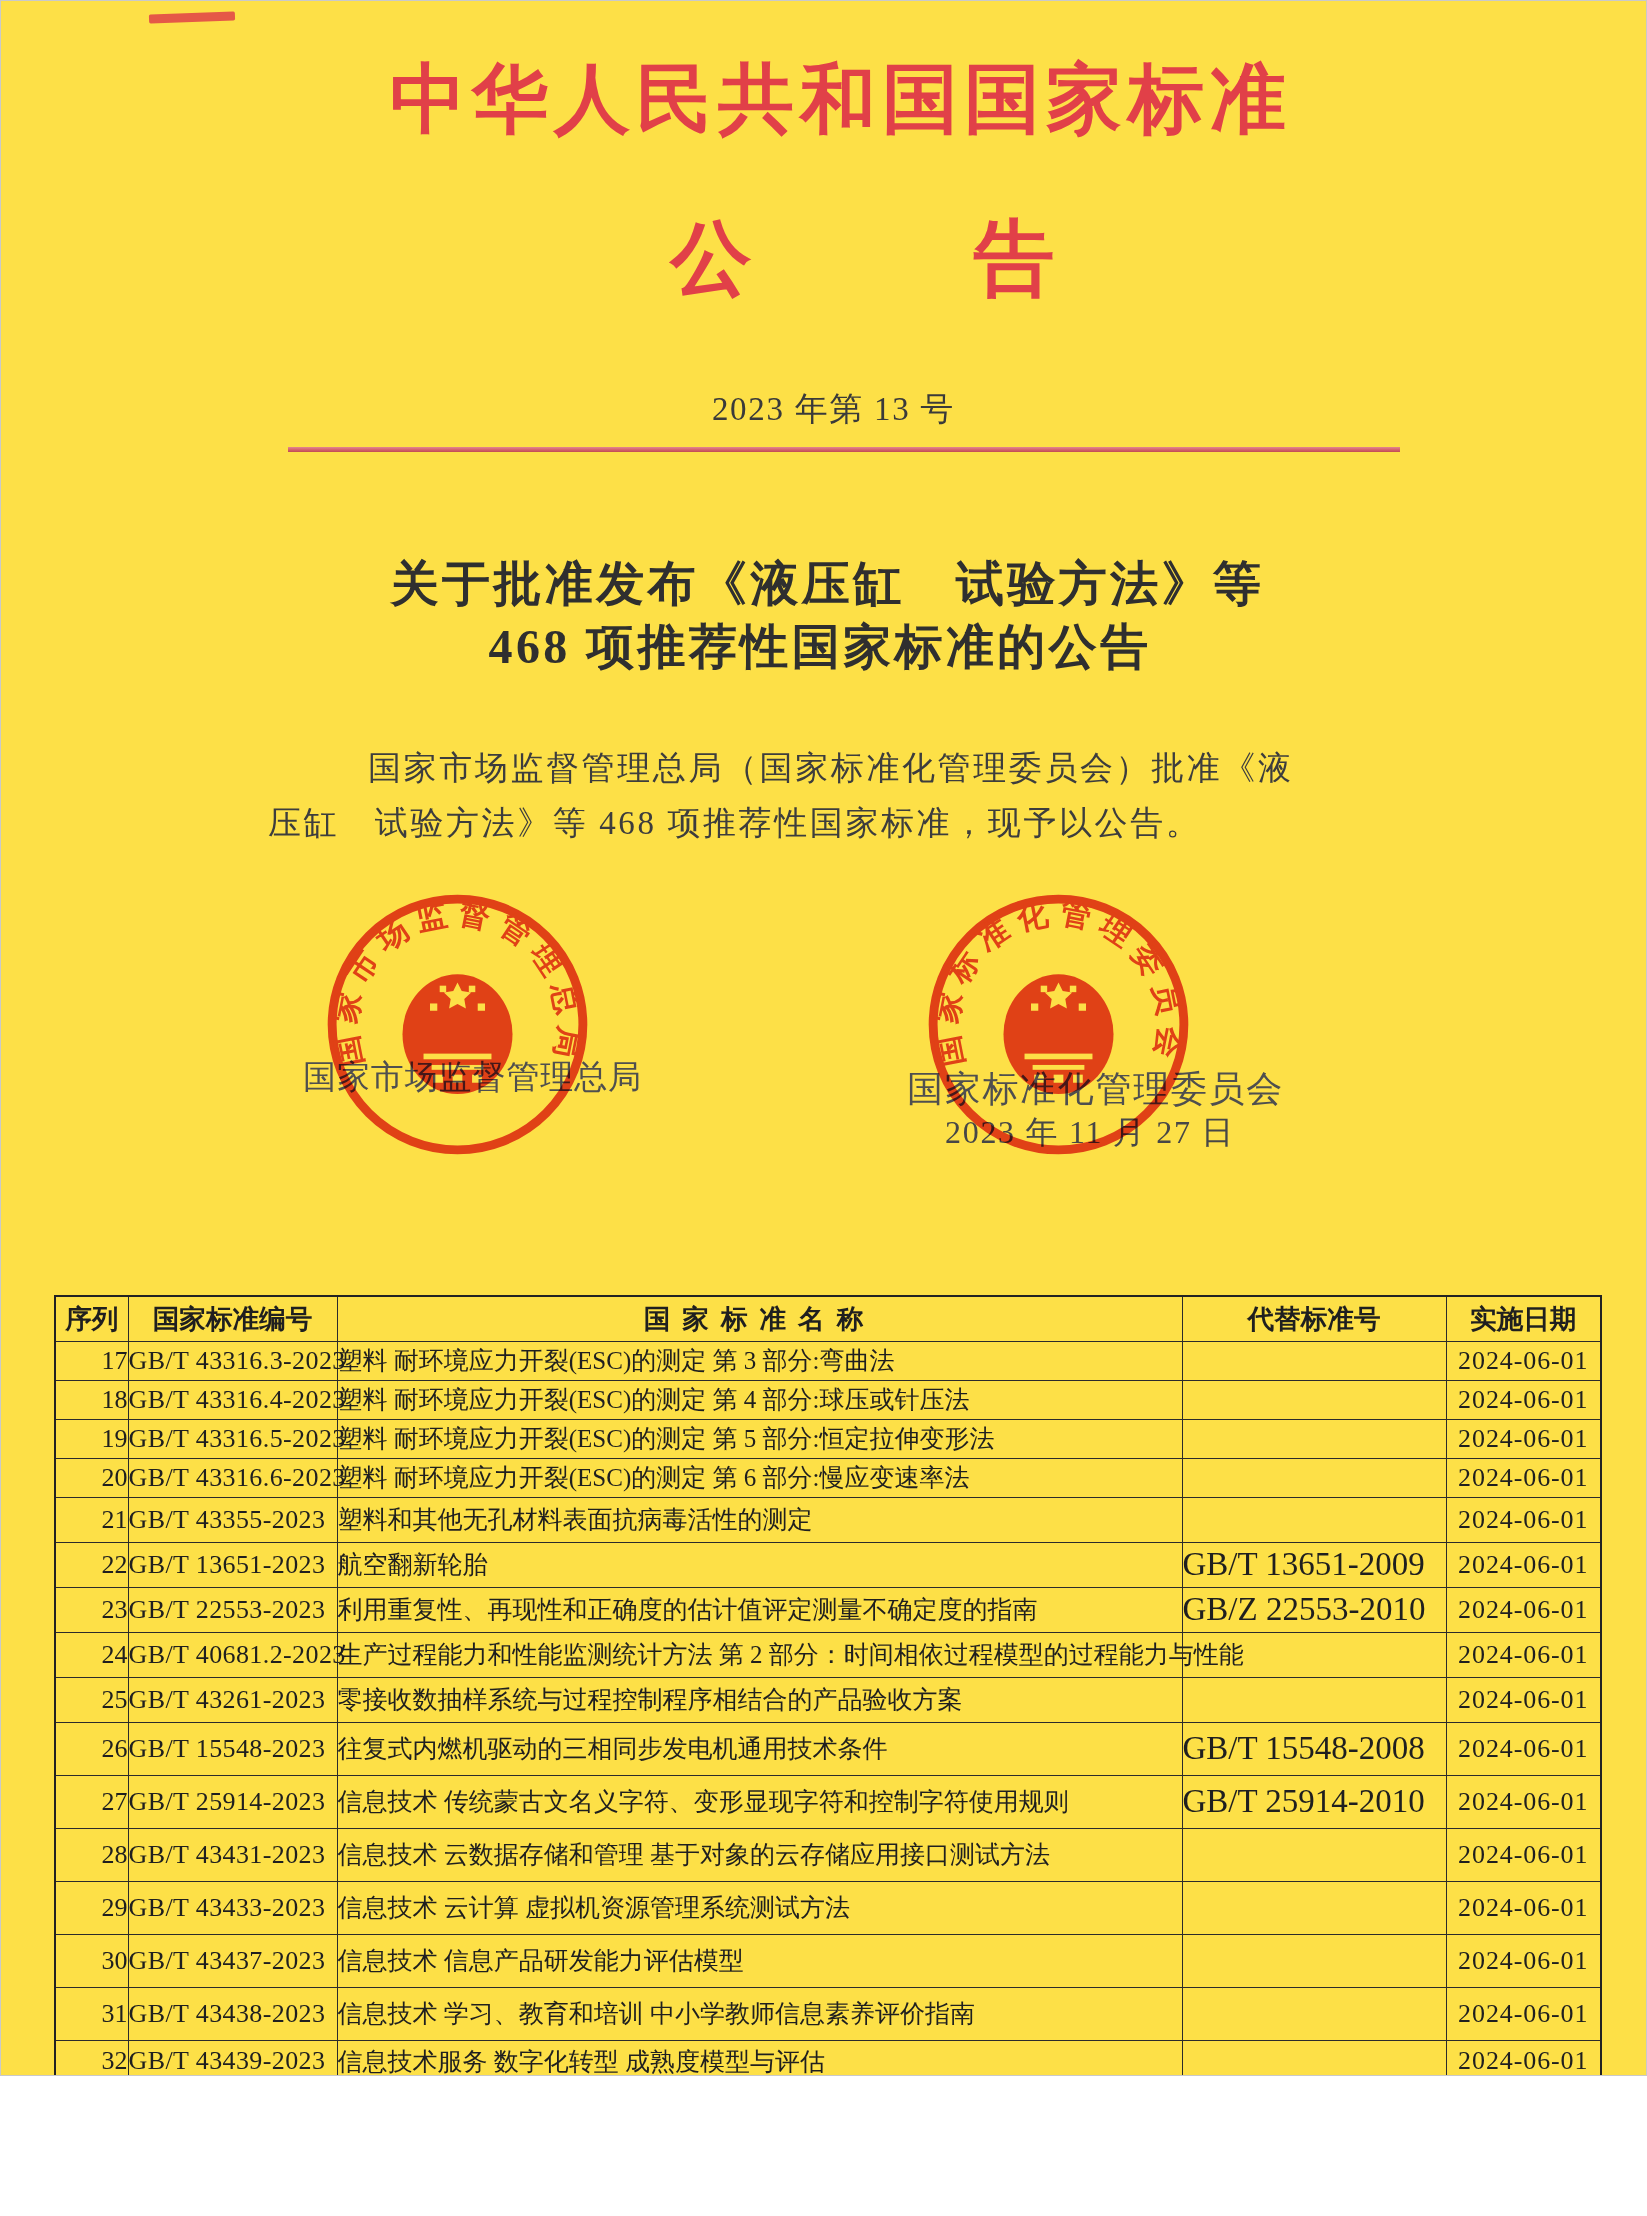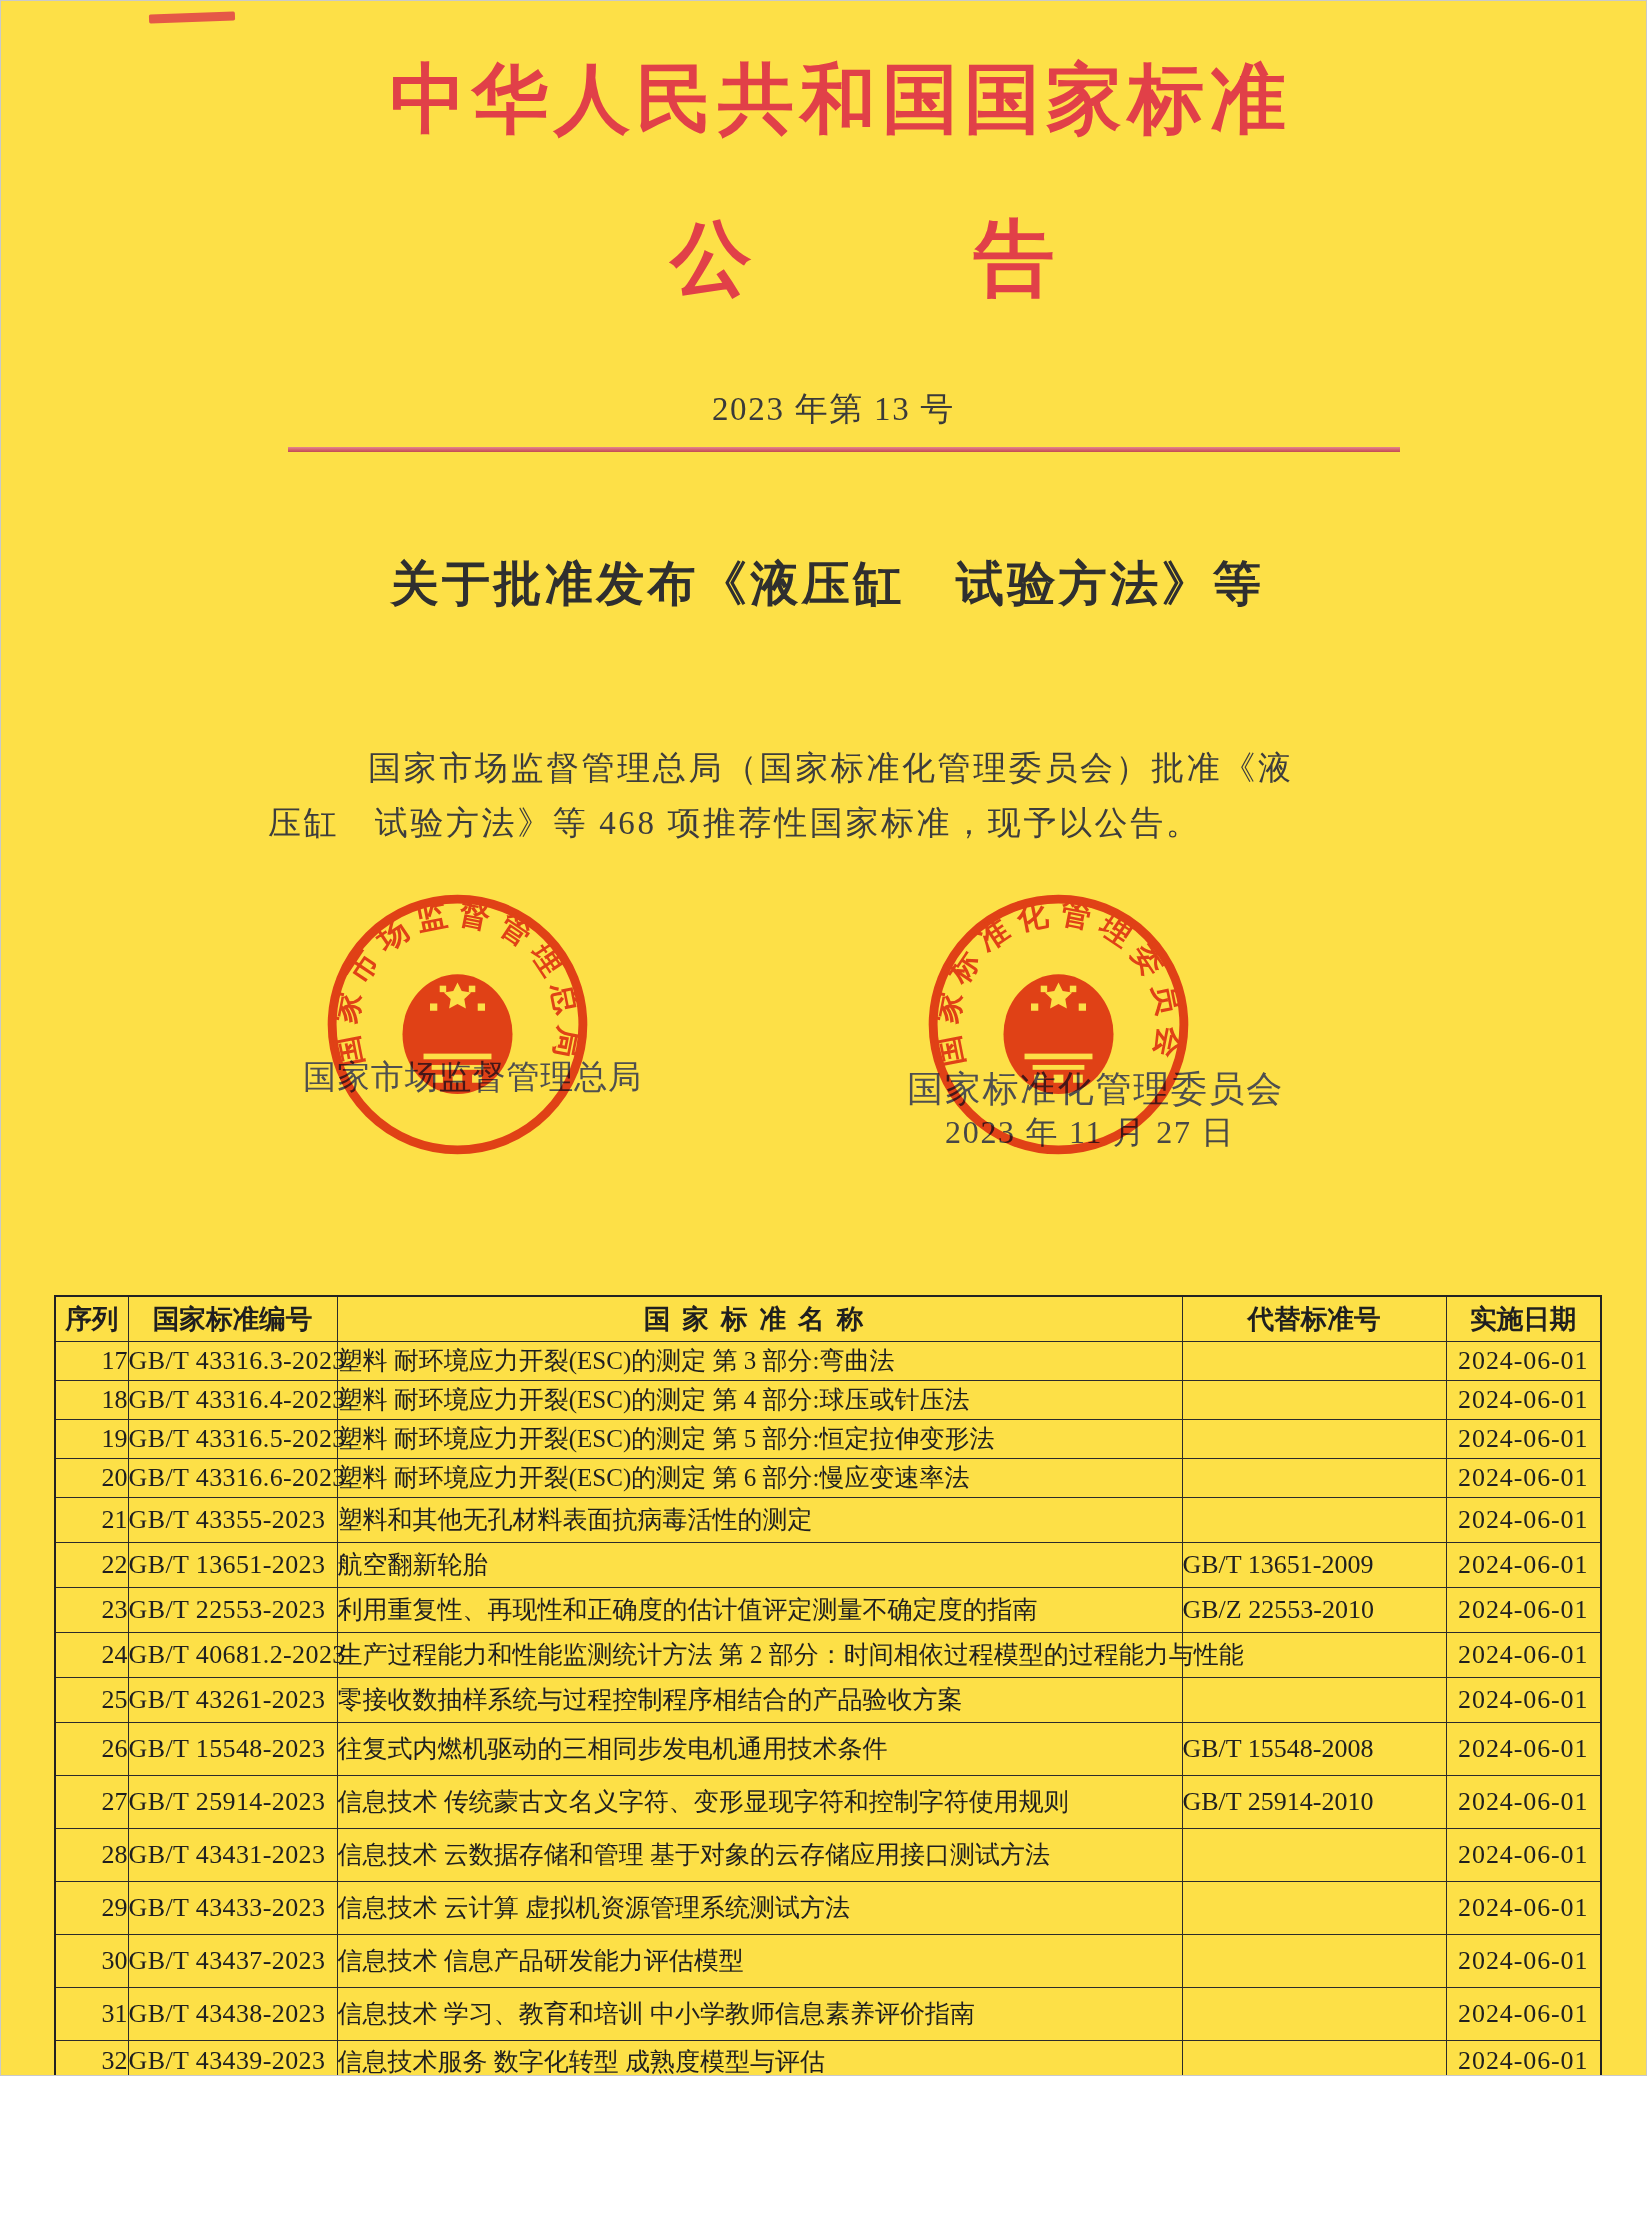--- a/index.html
+++ b/index.html
@@ -99,40 +99,41 @@
   #standards-table th{font-size:26.6px;font-weight:700;text-align:center;}
   th.h-name{letter-spacing:12px;}
   tbody tr:nth-child(-n+4){height:39px;}
   tbody tr:nth-child(n+5):nth-child(-n+9){height:45px;}
   tbody tr:nth-child(n+10):nth-child(-n+15){height:53px;}
   tbody tr:nth-child(n+16):nth-child(-n+18){height:42px;}
   tbody tr:nth-child(19){height:34px;}
   td.c-seq{text-align:right;}
   td.c-code{padding-left:10.3px;font-size:26px;letter-spacing:0.4px;}
   td.c-name{padding-left:13.7px;font-size:25px;}
-  td.c-replaced{padding-left:10.3px;font-size:26px;}
+  td.c-replaced{padding-left:10.3px;font-size:33px;}
   td.c-date{text-align:center;letter-spacing:0.9px;}
   tr.highlight{outline:4.3px solid var(--highlight_red,#cf3526);outline-offset:0.9px;border-radius:21px;}
 </style>
 </head>
 <body>
 
 <div id="page">
 
   <div id="scan-mark" class="abs"></div>
 
   <div id="page-title" class="abs">中华人民共和国国家标准</div>
 
   <div id="notice-title" class="abs">公告</div>
 
   <div id="issue-number" class="abs">2023 年第 13 号</div>
 
   <div id="red-divider" class="abs"></div>
 
   <div id="heading-1" class="abs heading-line">关于批准发布《液压缸　试验方法》等</div>
+  <div id="heading-2" class="abs heading-line">468 项推荐性国家标准的公告</div>
 
   <div id="body-1" class="abs body-line">国家市场监督管理总局（国家标准化管理委员会）批准《液</div>
   <div id="body-2" class="abs body-line">压缸　试验方法》等 468 项推荐性国家标准，现予以公告。</div>
 
   <div id="overlay-left" class="abs overlay-text">国家市场监督管理总局</div>
   <div id="overlay-right" class="abs overlay-text">国家标准化管理委员会</div>
   <div id="seal-date" class="abs">2023 年 11 月 27 日</div>
 
   <div id="seal-left" class="abs seal">
     <svg viewBox="0 0 340 340">

